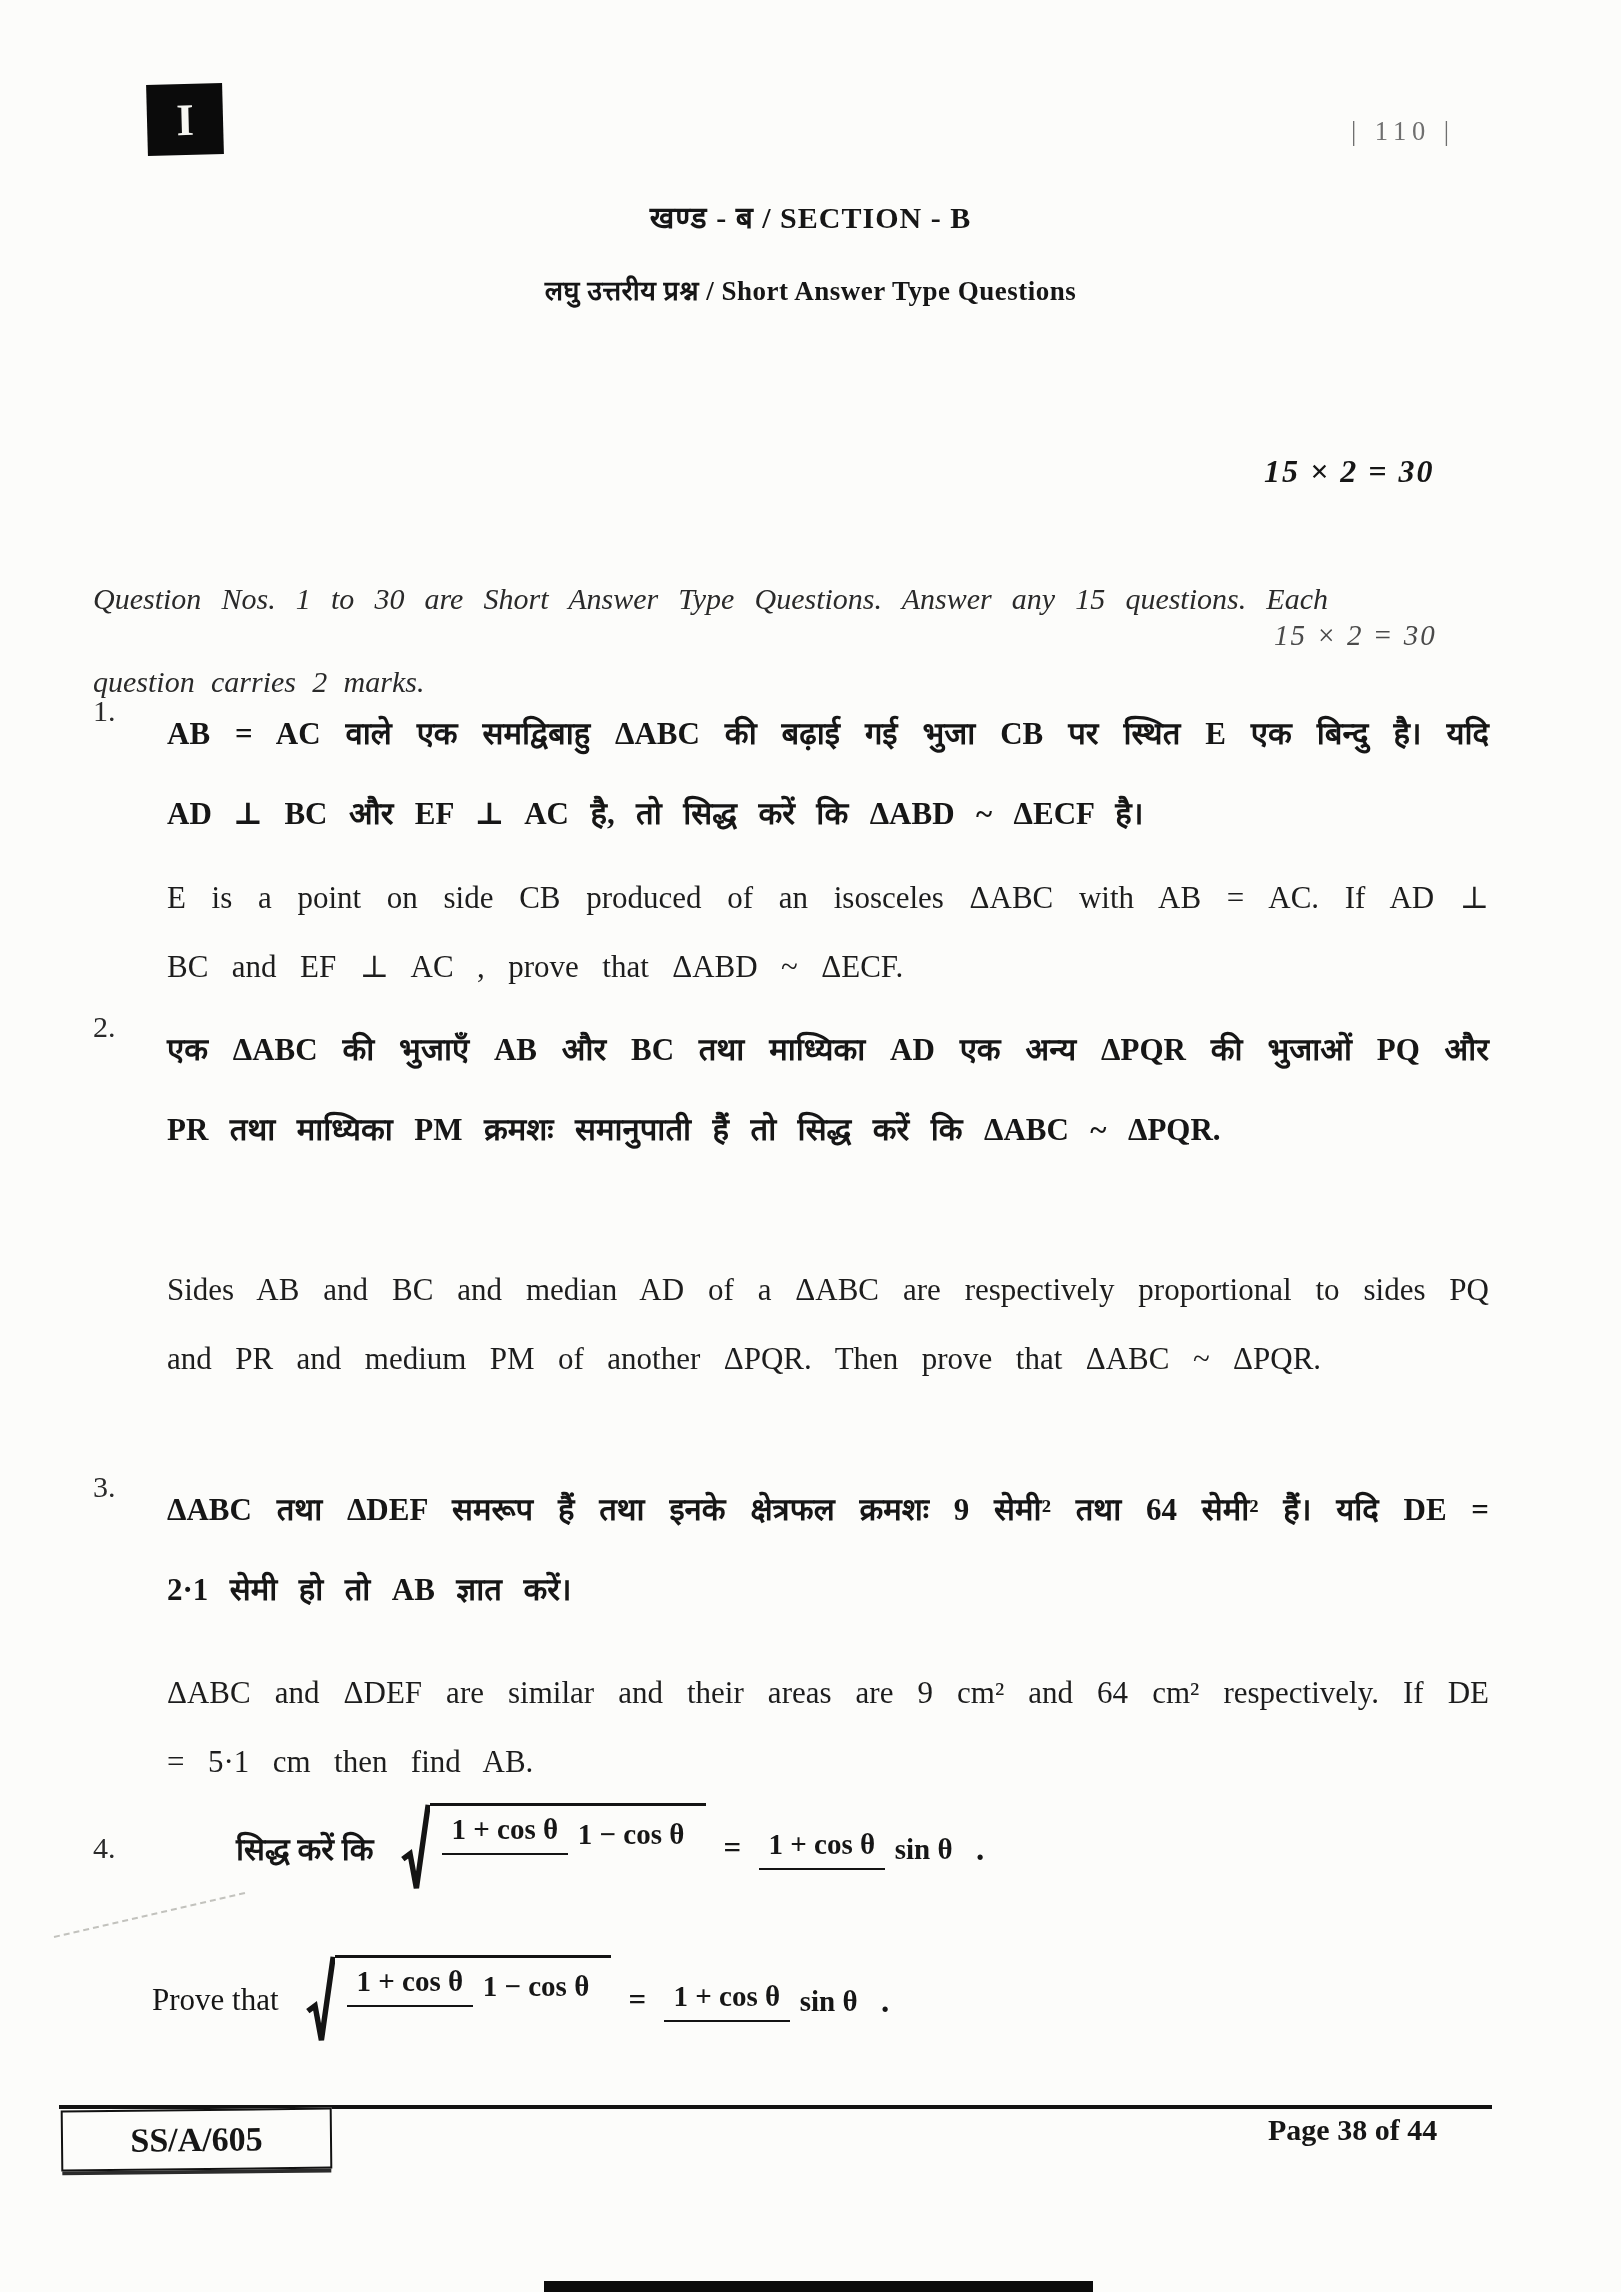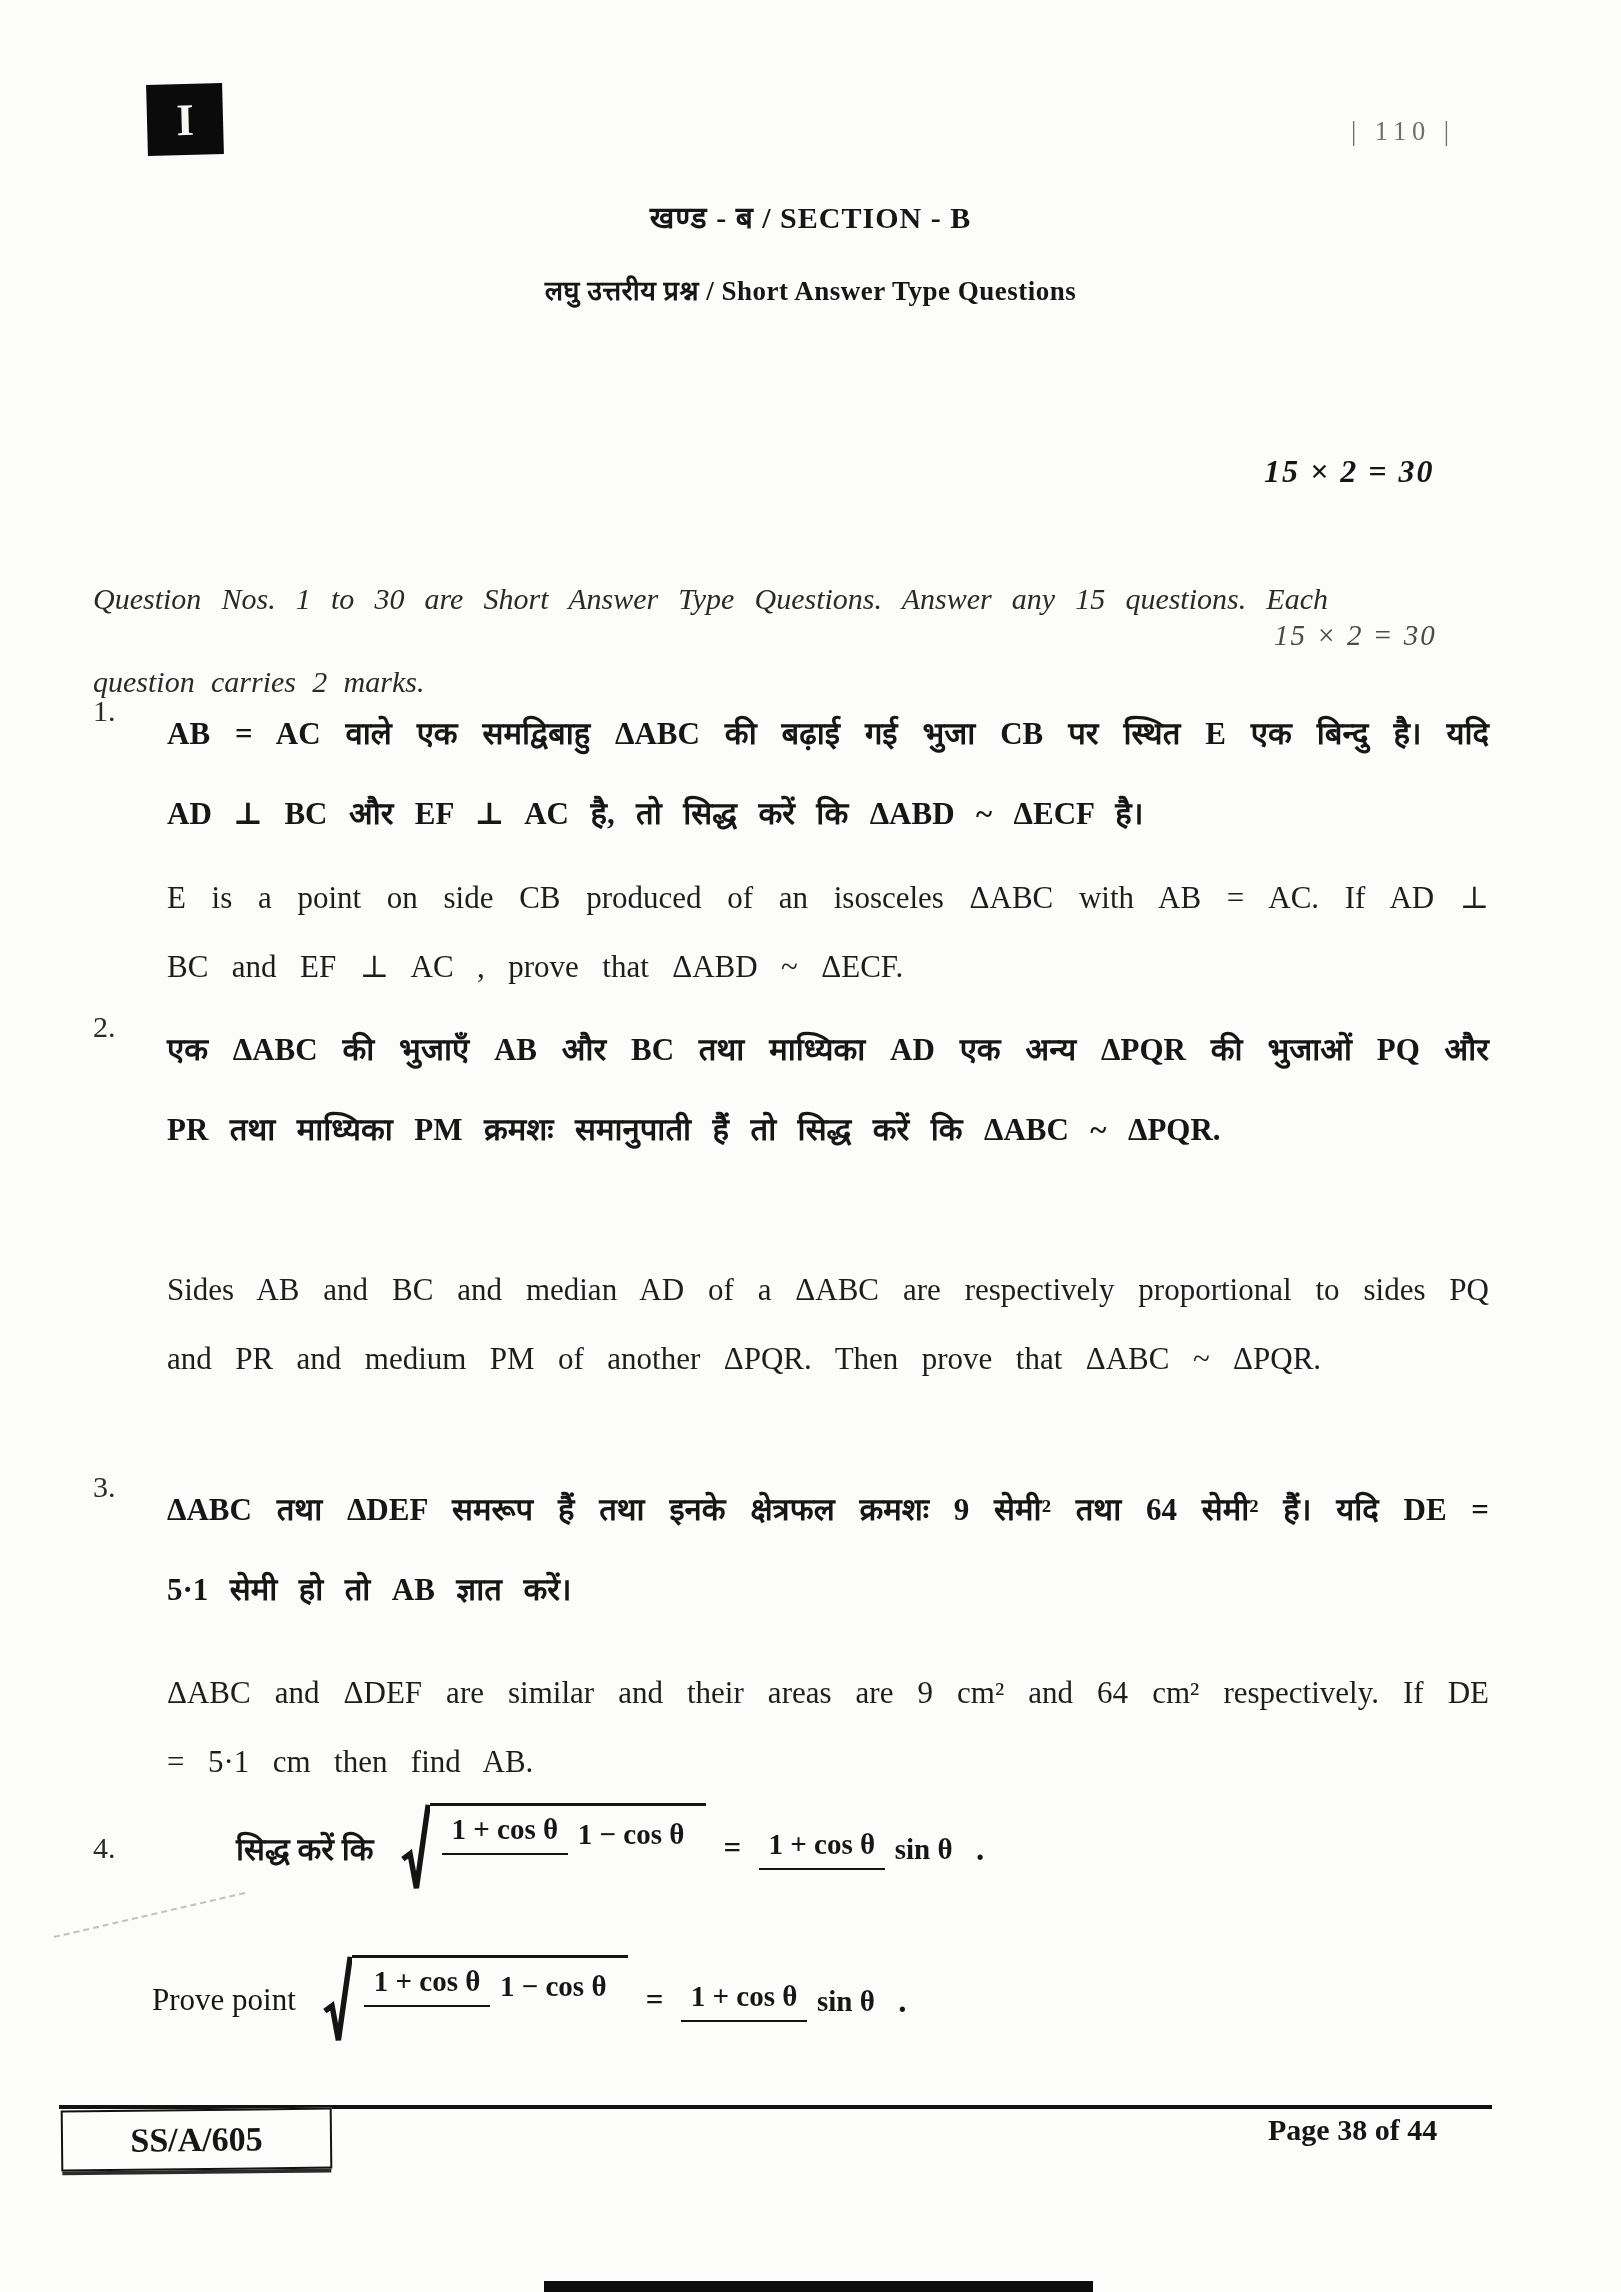--- a/index.html
+++ b/index.html
@@ -132,21 +132,21 @@
   <div class="question" style="top:1010px;">
     <span class="qnum">2.</span>
     <div class="qtext-hi">एक ΔABC की भुजाएँ AB और BC तथा माध्यिका AD एक अन्य ΔPQR की भुजाओं PQ और PR तथा माध्यिका PM क्रमशः समानुपाती हैं तो सिद्ध करें कि ΔABC ~ ΔPQR.</div>
   </div>
   <div class="question" style="top:1255px;">
     <div class="qtext-en">Sides AB and BC and median AD of a ΔABC are respectively proportional to sides PQ and PR and medium PM of another ΔPQR. Then prove that ΔABC ~ ΔPQR.</div>
   </div>
 
   <div class="question" style="top:1470px;">
     <span class="qnum">3.</span>
-    <div class="qtext-hi">ΔABC तथा ΔDEF समरूप हैं तथा इनके क्षेत्रफल क्रमशः 9 सेमी² तथा 64 सेमी² हैं। यदि DE = 5·1 सेमी हो तो AB ज्ञात करें।</div>
+    <div class="qtext-hi">ΔABC तथा ΔDEF समरूप हैं तथा इनके क्षेत्रफल क्रमशः 9 सेमी² तथा 64 सेमी² हैं। यदि DE = 2·1 सेमी हो तो AB ज्ञात करें।</div>
   </div>
   <div class="question" style="top:1658px;">
     <div class="qtext-en">ΔABC and ΔDEF are similar and their areas are 9 cm² and 64 cm² respectively. If DE = 5·1 cm then find AB.</div>
   </div>
 
   <div class="q4-row" style="top:1803px;">
     <span class="qnum" style="position:static;">4.</span>
     <span class="q4-prefix hi">सिद्ध करें कि</span>
     <span class="formula">
       <span class="sqrt">
@@ -165,21 +165,21 @@
         <span class="num">1 + cos θ</span>
         <span class="den">sin θ</span>
       </span>
       <span class="fperiod">.</span>
     </span>
   </div>
 
   <div class="artifact-line"></div>
 
   <div class="q4-row" style="top:1955px;">
-    <span class="q4-prefix en">Prove point</span>
+    <span class="q4-prefix en">Prove that</span>
     <span class="formula">
       <span class="sqrt">
         <svg class="rad-svg" viewBox="0 0 32 100" preserveAspectRatio="none">
           <path d="M2 62 L10 56 L17 94 L30 2" stroke="#141414" stroke-width="6" fill="none"></path>
         </svg>
         <span class="radicand">
           <span class="frac">
             <span class="num">1 + cos θ</span>
             <span class="den">1 − cos θ</span>
           </span>

